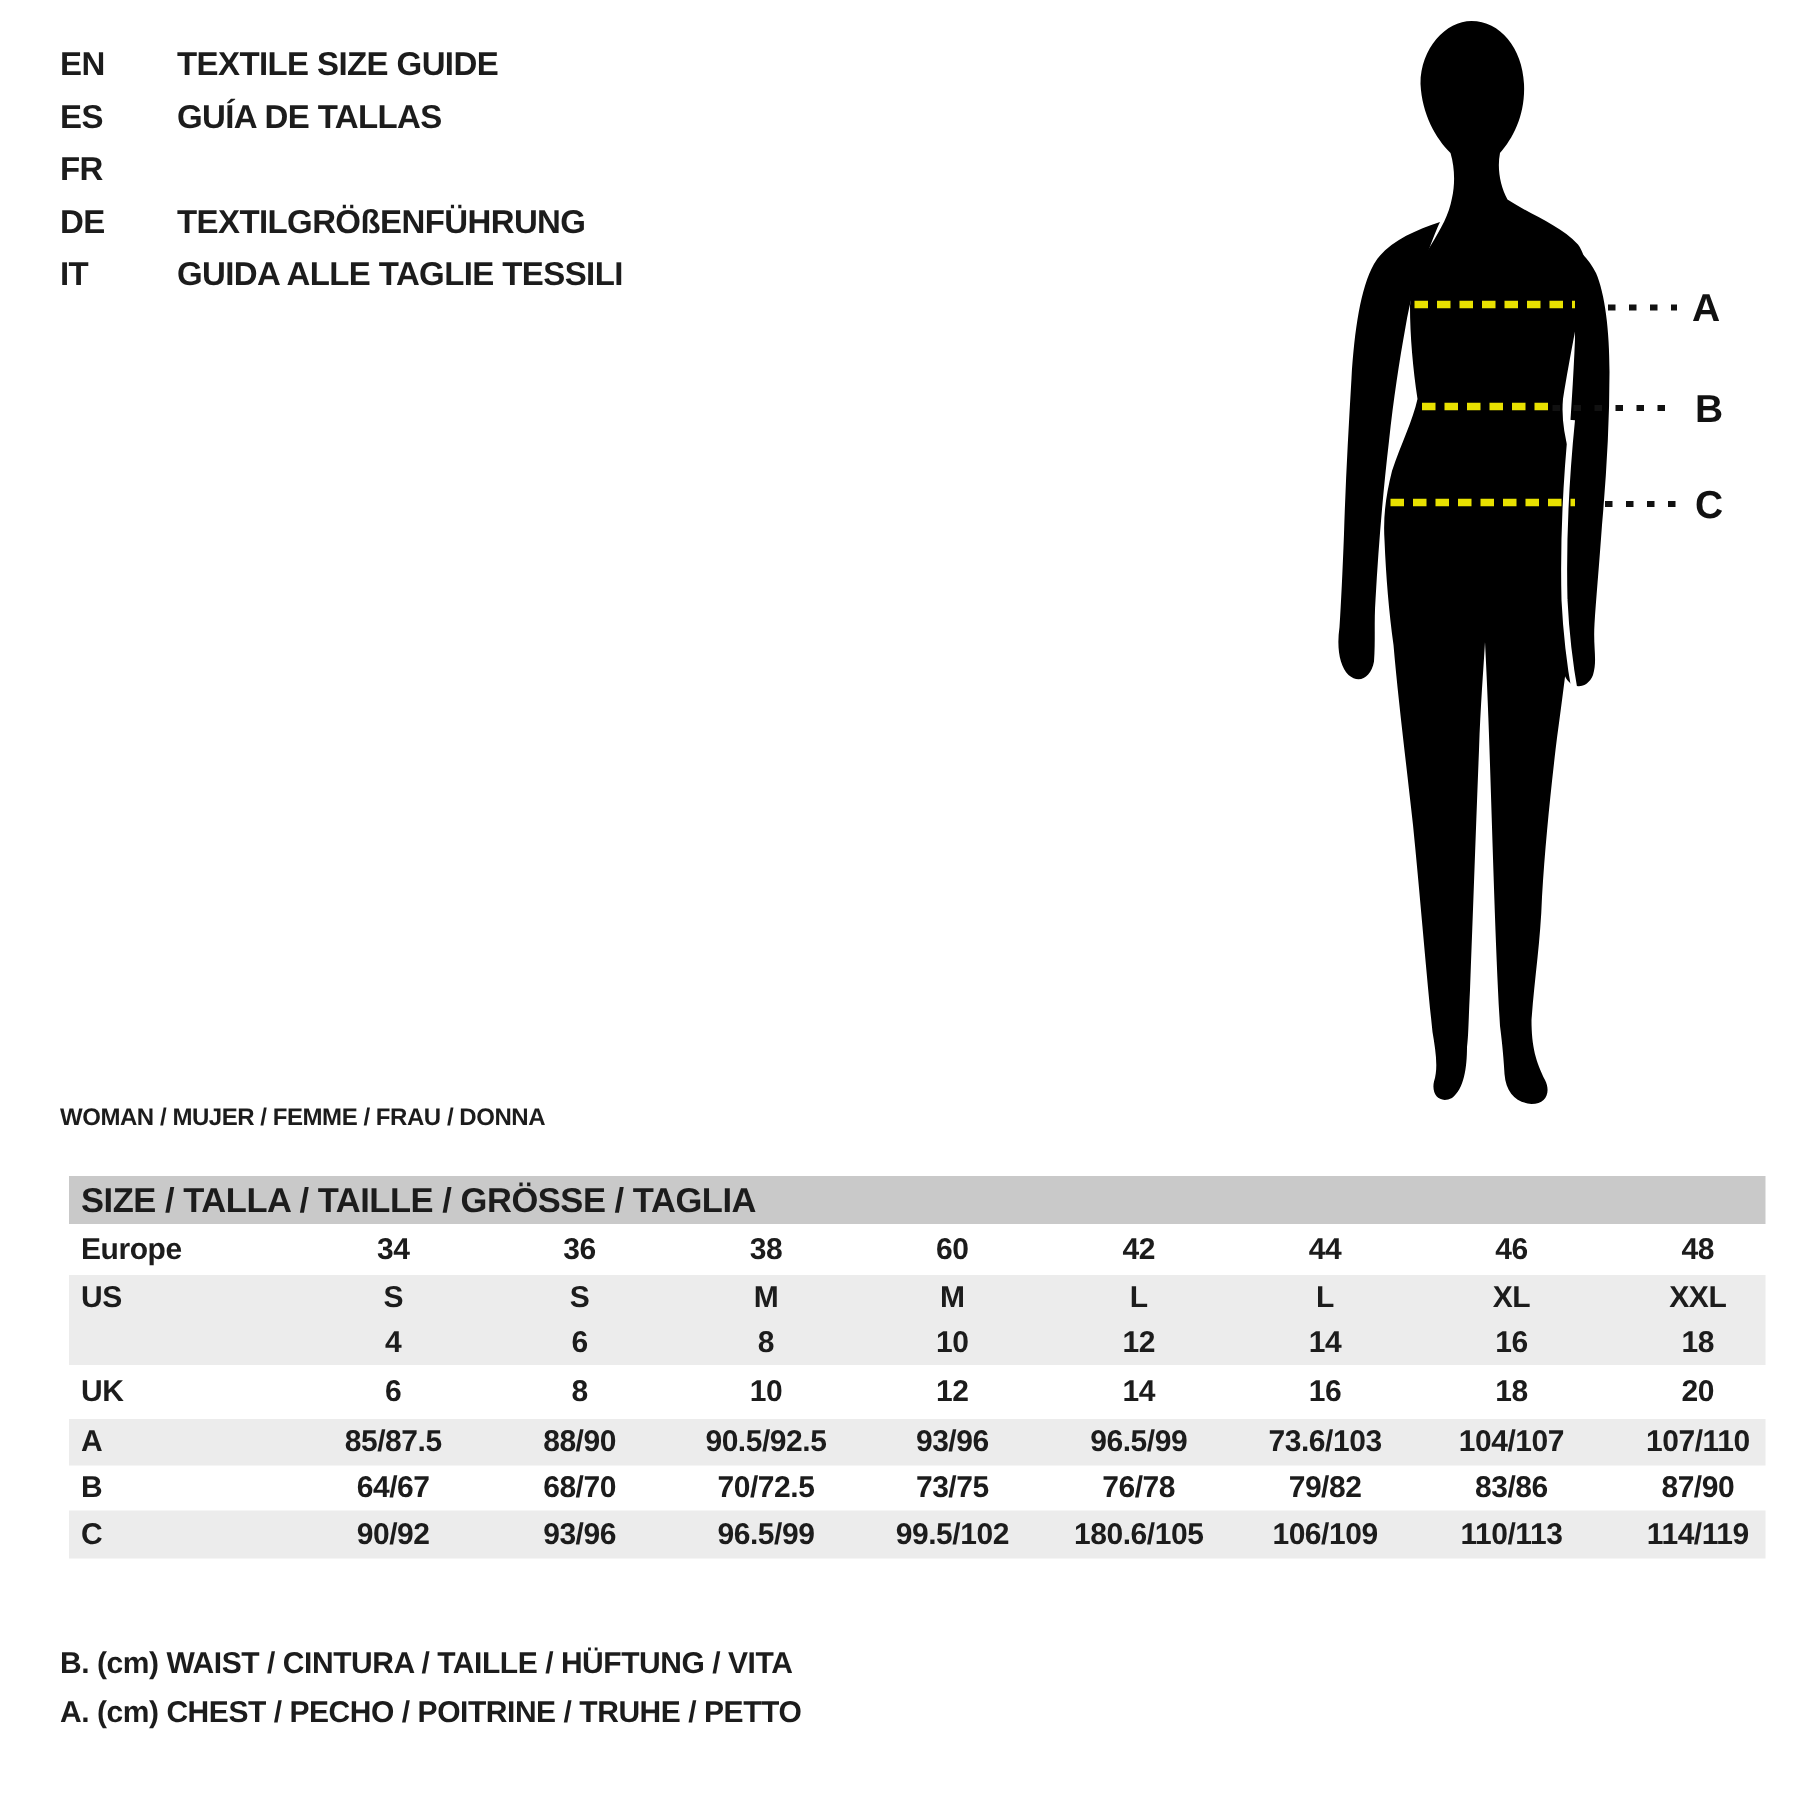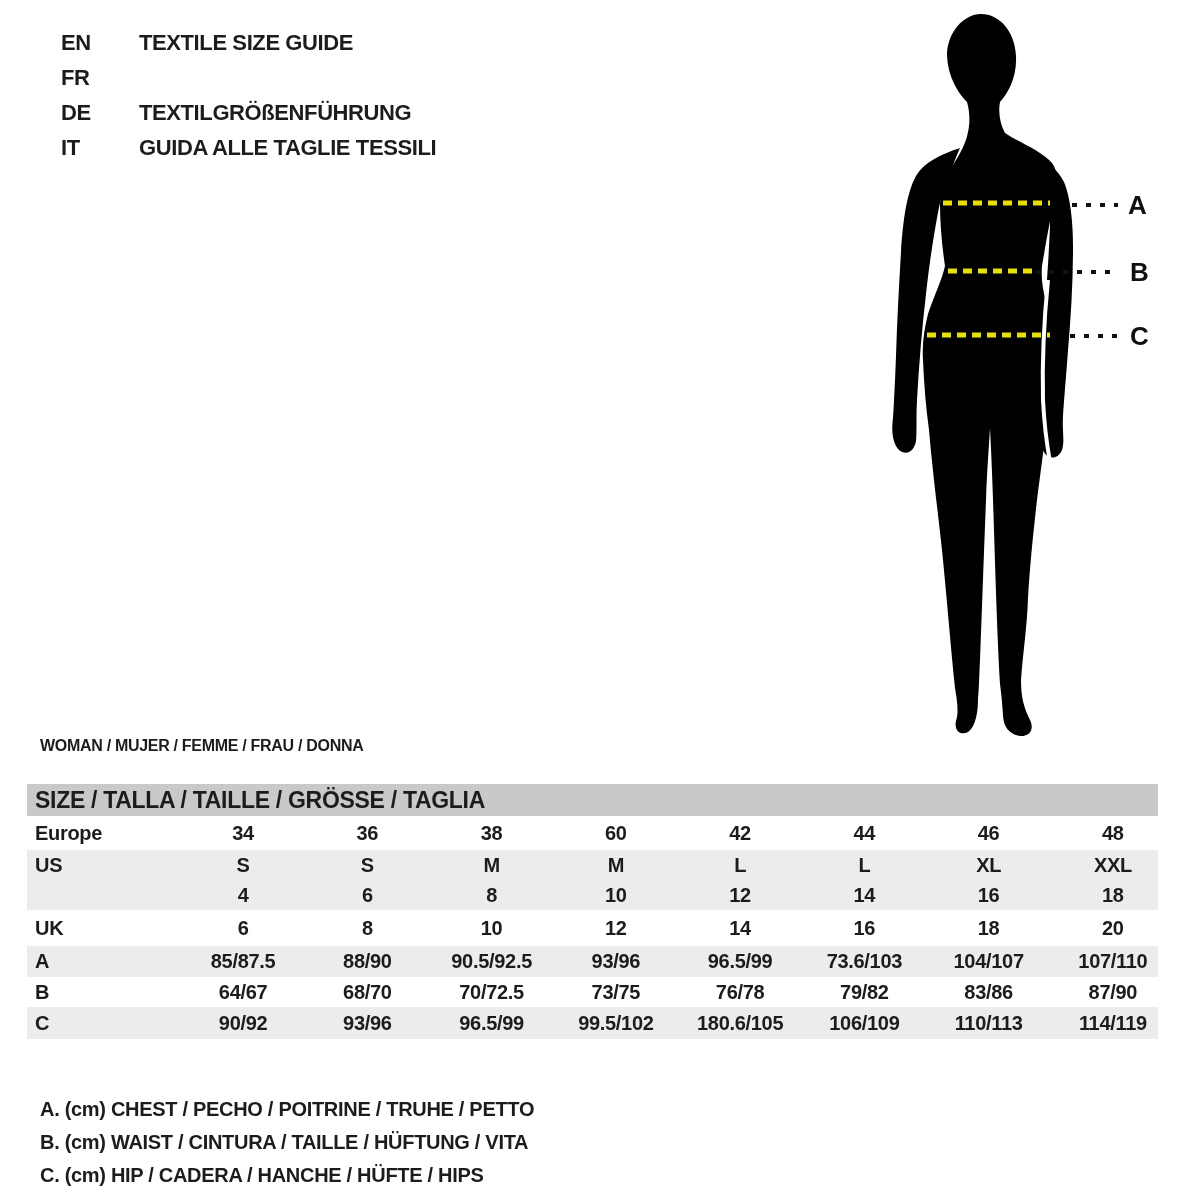--- a/index.html
+++ b/index.html
@@ -6,55 +6,59 @@
     --bg:#ffffff; --fg:#1c1c1c; --hdr:#c9c9c9; --band:#ececec;
     --yellow:#e8e100; --sil:#000000;
   }
   *{box-sizing:border-box;}
   body{margin:0;background:#fff;font-family:"Liberation Sans", sans-serif;color:var(--fg);}
   .canvas{position:relative;width:1200px;height:1200px;background:var(--bg);overflow:hidden;}
 
   
   .langs{position:absolute;left:40px;top:31px;display:flex;flex-direction:column;gap:12px;}
   .lang-row{display:flex;font-size:22px;font-weight:700;letter-spacing:-0.4px;line-height:23px;}
-  .lang-code{width:78px;flex:0 0 78px;margin-left:21px;}
+  .lang-code{width:78px;flex:0 0 78px;}
 
   
   .figure-svg{position:absolute;left:890px;top:0;width:310px;height:745px;}
   .sil{fill:var(--sil);}
   .sliver{fill:none;stroke:#ffffff;stroke-width:4;}
   .measure{fill:none;stroke:var(--yellow);stroke-width:5;stroke-dasharray:9 6;}
   .dots{fill:none;stroke:#111;stroke-width:4;stroke-dasharray:5 9;}
   .marker-label{font-family:"Liberation Sans", sans-serif;font-size:26px;font-weight:700;fill:#111;}
 
   
   .gender-line{position:absolute;left:40px;top:737px;font-size:16px;font-weight:700;letter-spacing:-0.3px;}
 
   
-  .size-table{position:absolute;left:27px;top:784px;width:1131px;font-weight:700;letter-spacing:-0.3px;}
+  .size-table{position:absolute;left:46px;top:784px;width:1131px;font-weight:700;letter-spacing:-0.3px;}
   .size-header{height:32px;display:flex;align-items:center;background:var(--hdr);font-size:23px;padding-left:8px;}
   .tr{display:grid;grid-template-columns:137px repeat(8,1fr);font-size:20px;gap:34px;}
   .tr.band{background:var(--band);}
   .rh34{height:34px}.rh30{height:30px}.rh36{height:36px}.rh31{height:31px}.rh32{height:32px}
   .tl{display:flex;align-items:center;padding-left:8px;}
   .td{display:flex;align-items:center;justify-content:center;text-align:center;}
 
   
   .legend{position:absolute;left:40px;top:1093px;}
   .legend-line{height:33px;display:flex;align-items:center;font-size:20px;font-weight:700;letter-spacing:-0.3px;}
 </style>
 </head>
 <body>
 
 <div class="canvas">
 
   <div class="langs">
     <div class="lang-row">
       <span class="lang-code">EN</span>
       <span class="lang-label">TEXTILE SIZE GUIDE</span>
+    </div>
+    <div class="lang-row">
+      <span class="lang-code">ES</span>
+      <span class="lang-label">GUÍA DE TALLAS</span>
     </div>
     <div class="lang-row">
       <span class="lang-code">FR</span>
     </div>
     <div class="lang-row">
       <span class="lang-code">DE</span>
       <span class="lang-label">TEXTILGRÖßENFÜHRUNG</span>
     </div>
     <div class="lang-row">
       <span class="lang-code">IT</span>
@@ -227,18 +231,17 @@
       <div class="td">96.5/99</div>
       <div class="td">99.5/102</div>
       <div class="td">180.6/105</div>
       <div class="td">106/109</div>
       <div class="td">110/113</div>
       <div class="td">114/119</div>
     </div>
   </div>
 
   <div class="legend">
+    <div class="legend-line">B. (cm) WAIST / CINTURA / TAILLE / HÜFTUNG / VITA</div>
     <div class="legend-line">A. (cm) CHEST / PECHO / POITRINE / TRUHE / PETTO</div>
-    <div class="legend-line">B. (cm) WAIST / CINTURA / TAILLE / HÜFTUNG / VITA</div>
-    <div class="legend-line">C. (cm) HIP / CADERA / HANCHE / HÜFTE / HIPS</div>
   </div>
 
 </div>
 
 </body></html>

